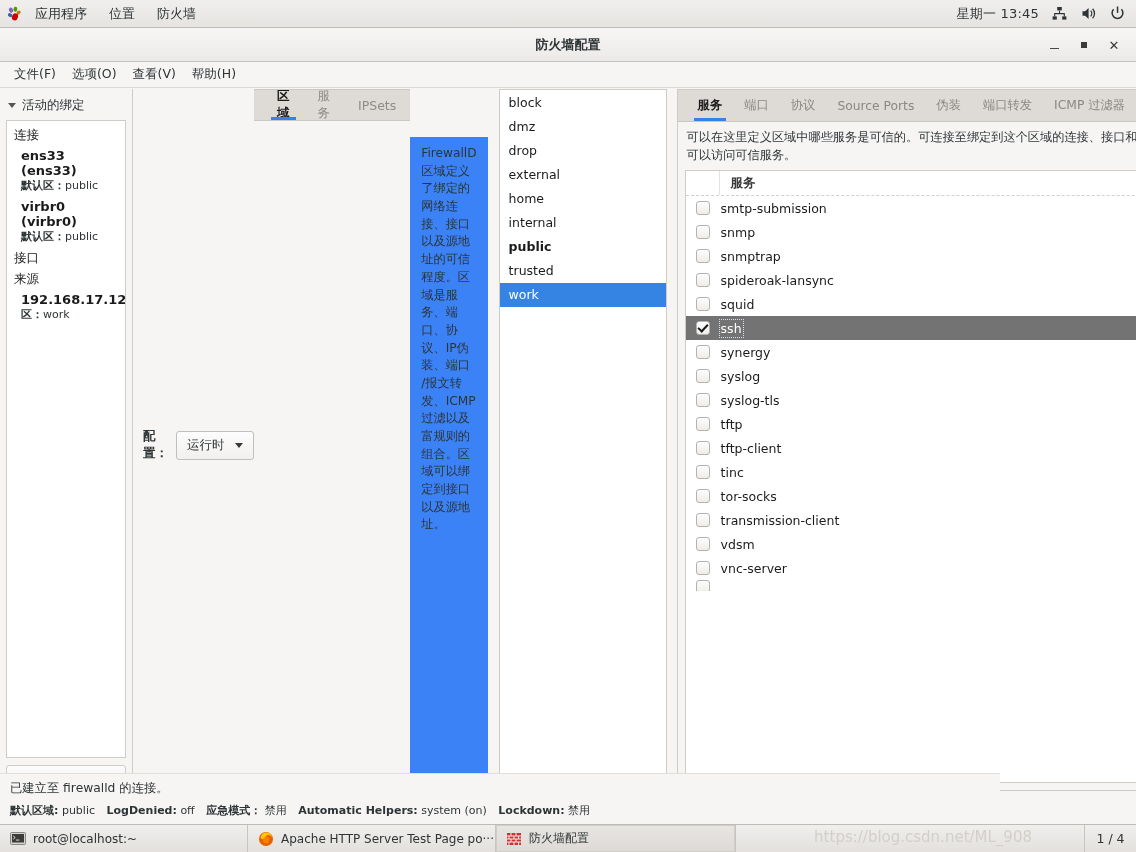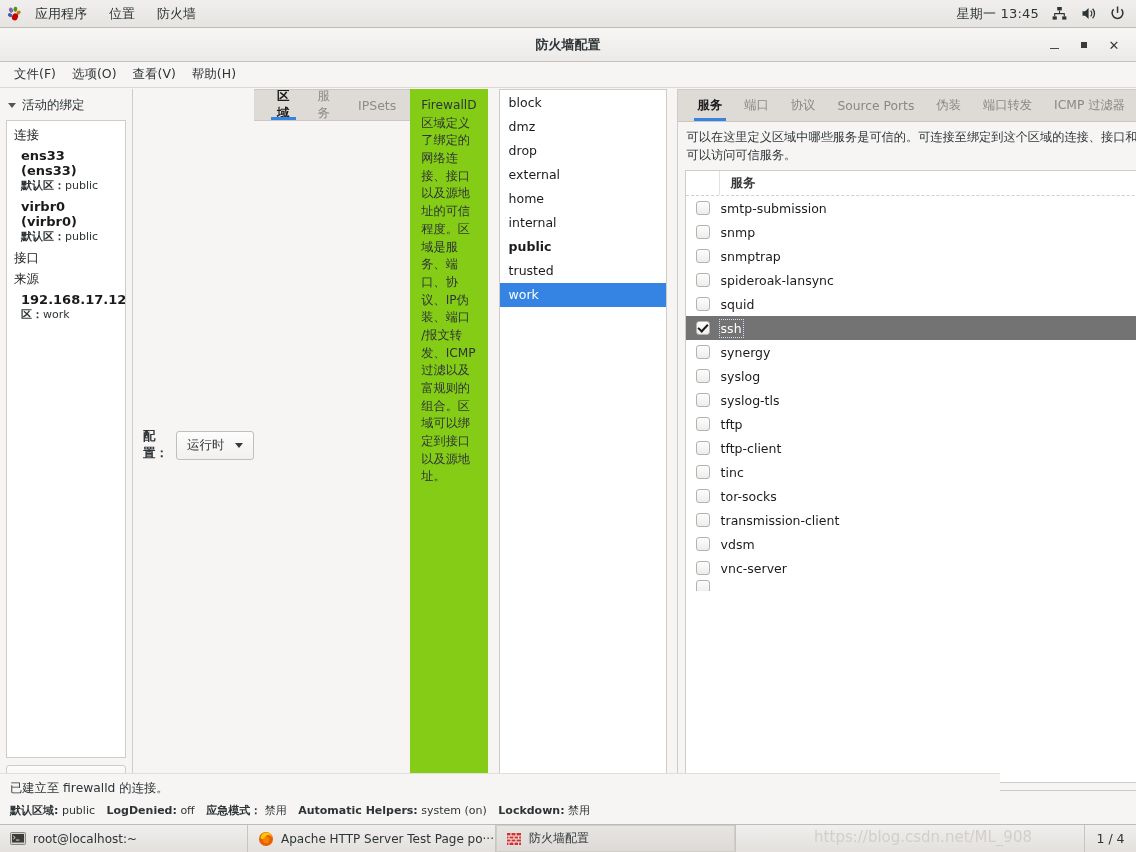--- a/index.html
+++ b/index.html
@@ -150,21 +150,21 @@
     display: flex; align-items: center;
   }
   .ttab.active { color: #1b1b1b; font-weight: bold; }
   .ttab.active::after {
     content: ""; position: absolute; left: 8px; right: 8px; bottom: 0;
     height: 3px; background: #3584e4;
   }
 
   #zone-desc {
     padding: 8px 11px 6px 11px; font-size: 12.2px; line-height: 1.45;
-    color: #2e3436; background: #84cc16;
+    color: #2e3436; background: #3b82f6; margin-top: 48px;
   }
 
   #panes {
     flex: 1; display: flex; gap: 10px;
     padding: 0 11px 10px 11px; min-height: 0;
   }
 
   
   #zone-list {
     width: 168px; background: #ffffff;

